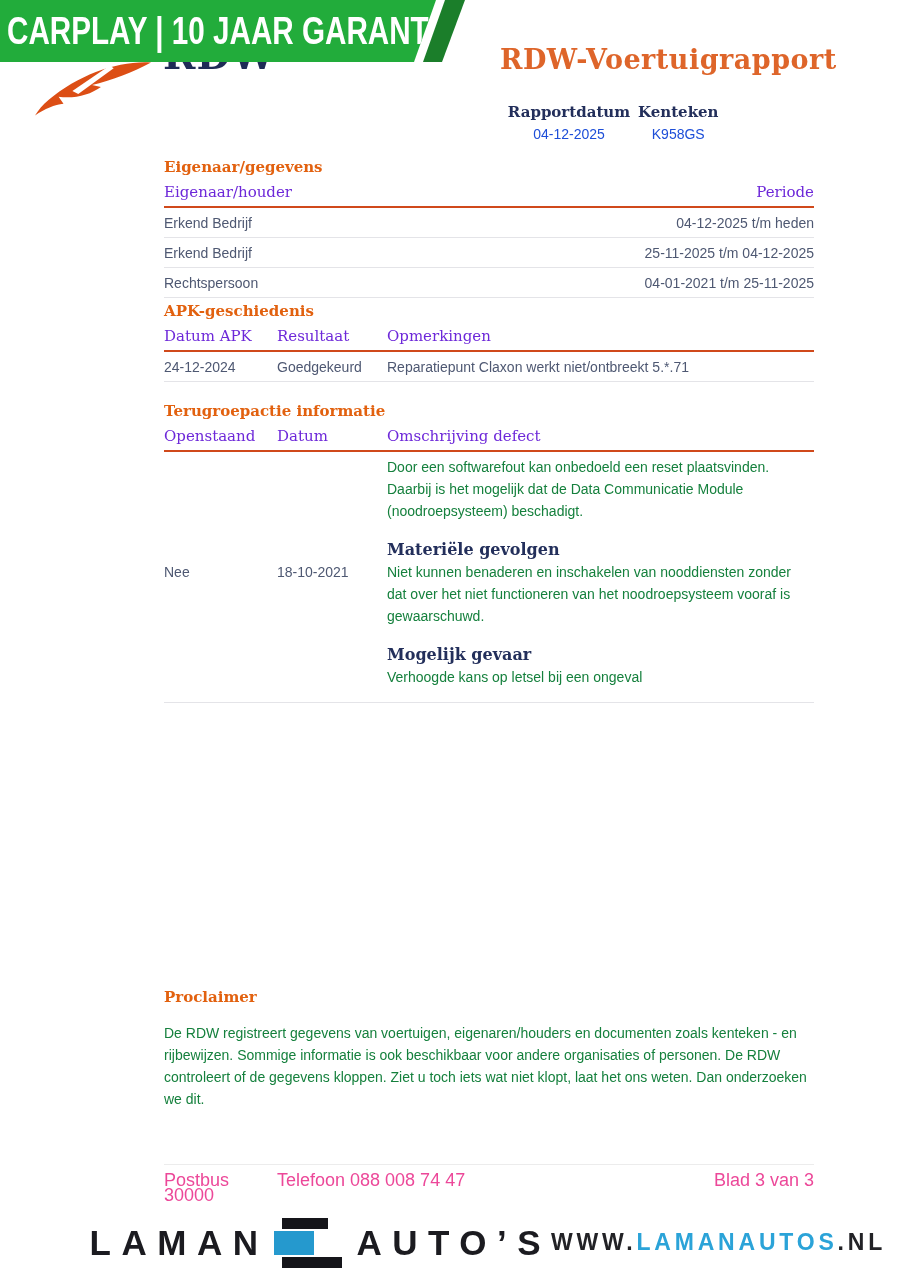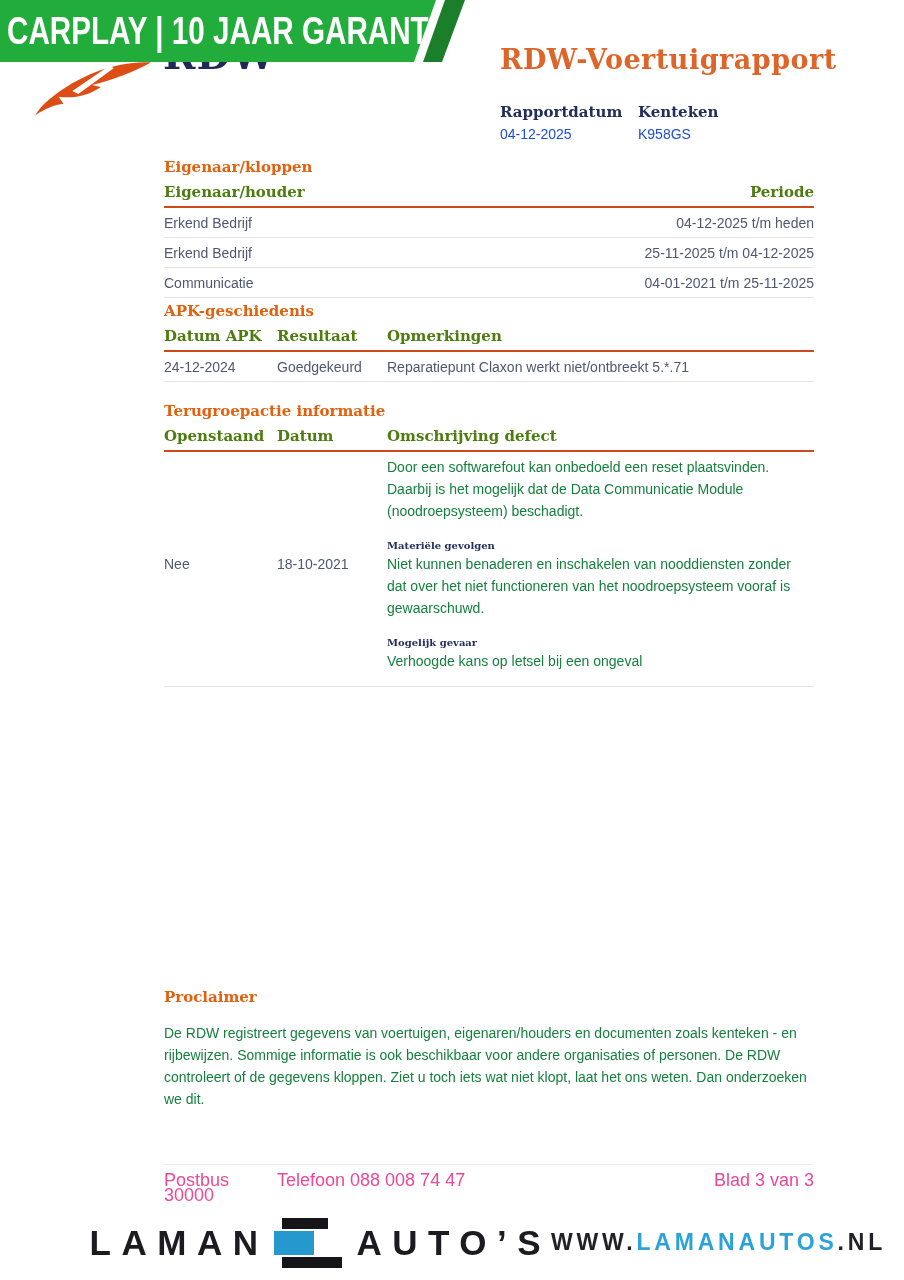--- a/index.html
+++ b/index.html
@@ -22,39 +22,39 @@
   
   .rdw-logo { position:absolute; left:35px; top:28px; width:210px; height:90px; z-index:1; }
   .rdw-text { position:absolute; left:128px; top:4px; font-family:"DejaVu Serif", serif;
     font-weight:700; font-size:39px; color:#1F2B56; letter-spacing:1px; }
   .rdw-feather { position:absolute; left:0px; top:32px; }
 
   
   .report-head { position:absolute; left:500px; top:44px; width:340px; }
   .report-title { font-family:"DejaVu Serif", serif; font-weight:700; font-size:27px;
     color:#DE652A; letter-spacing:0.5px; }
-  .head-cols { display:flex; margin-top:28px; }
+  .head-cols { display:flex; margin-top:28px;text-align:center; }
   .head-col1 { width:138px; }
   .head-label { font-family:"DejaVu Serif", serif; font-weight:700; font-size:15px; color:#232F5B; }
   .head-value { font-size:14px; color:#1d4ed8; margin-top:5px; }
 
   
   .section { position:absolute; left:164px; width:650px; }
   .sec-heading { font-family:"DejaVu Serif", serif; font-weight:700; font-size:15px;
     color:#E2610F; margin-bottom:7px; }
   .thead { display:flex; border-bottom:2px solid #D0491B; padding-bottom:5px; }
-  .th { font-family:"DejaVu Serif", serif; font-weight:700; font-size:15px; color:#4d7c0f; }
+  .th { font-family:"DejaVu Serif", serif; font-weight:400; font-size:15px; color:#6d28d9; }
   .c1 { width:113px; } .c2 { width:110px; } .c3 { flex:1; }
   .row { display:flex; align-items:center; border-bottom:1px solid #E4E4E8;
     padding:4px 0 3px 0; }
   .cell { font-size:14px; color:#4E5872; line-height:22px; }
   .sp { flex:1; text-align:right; }
 
   .para { font-size:14px; color:#15803d; line-height:22px; }
-  .sub-head { font-family:"DejaVu Serif", serif; font-weight:700; font-size:10px;
+  .sub-head { font-family:"DejaVu Serif", serif; font-weight:700; font-size:16px;
     color:#232F5B; margin:18px 0 2px 0; }
 
   
   .footer { position:absolute; left:164px; top:1164px; width:650px;
     border-top:1px solid #ECECEC; padding-top:8px; }
   .f-row { display:flex; font-size:18px; color:#ec4899; line-height:15px; margin-bottom:8px; }
   .f1 { width:113px; } .f2 { flex:1; } .f3 { text-align:right; }
 
   
   .dealer-bar { position:absolute; left:0; top:1205px; width:904px; height:75px;
@@ -96,35 +96,35 @@
         <div class="head-value">04-12-2025</div>
       </div>
       <div>
         <div class="head-label">Kenteken</div>
         <div class="head-value">K958GS</div>
       </div>
     </div>
   </div>
 
   <div class="section" style="top:158px;">
-    <div class="sec-heading">Eigenaar/kloppen</div>
+    <div class="sec-heading">Eigenaar/gegevens</div>
     <div class="thead">
       <div class="th">Eigenaar/houder</div>
       <div class="th sp">Periode</div>
     </div>
     <div class="row">
       <div class="cell">Erkend Bedrijf</div>
       <div class="cell sp">04-12-2025 t/m heden</div>
     </div>
     <div class="row">
       <div class="cell">Erkend Bedrijf</div>
       <div class="cell sp">25-11-2025 t/m 04-12-2025</div>
     </div>
     <div class="row">
-      <div class="cell">Communicatie</div>
+      <div class="cell">Rechtspersoon</div>
       <div class="cell sp">04-01-2021 t/m 25-11-2025</div>
     </div>
   </div>
 
   <div class="section" style="top:302px;">
     <div class="sec-heading">APK-geschiedenis</div>
     <div class="thead">
       <div class="th c1">Datum APK</div>
       <div class="th c2">Resultaat</div>
       <div class="th c3">Opmerkingen</div>

